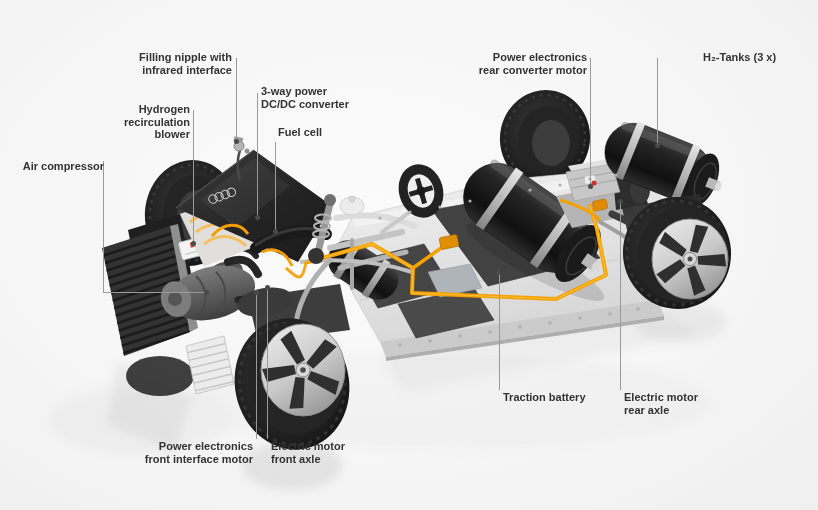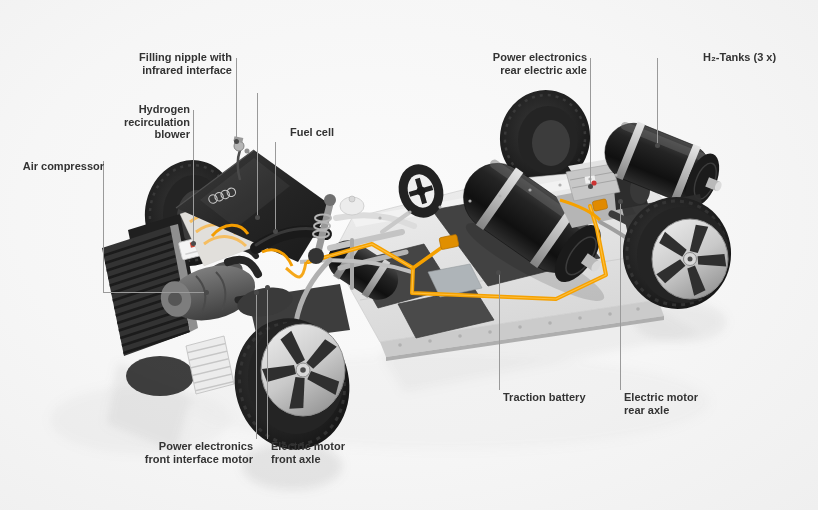--- a/index.html
+++ b/index.html
@@ -396,28 +396,32 @@
     <div>Hydrogen</div>
     <div>recirculation</div>
     <div>blower</div>
   </div>
 
   <div class="lbl r" style="left:232px;top:51px;">
     <div>Filling nipple with</div>
     <div>infrared interface</div>
   </div>
 
-
-  <div class="lbl" style="left:290px;top:126px;">
+  <div class="lbl" style="left:261px;top:85px;">
+    <div>3-way power</div>
+    <div>DC/DC converter</div>
+  </div>
+
+  <div class="lbl" style="left:278px;top:126px;">
     <span>Fuel cell</span>
   </div>
 
   <div class="lbl r" style="left:587px;top:51px;">
     <div>Power electronics</div>
-    <div>rear electric axle</div>
+    <div>rear converter motor</div>
   </div>
 
   <div class="lbl" style="left:662px;top:51px;padding-left:41px;">
     <span>H₂-Tanks (3 x)</span>
   </div>
 
   <div class="lbl" style="left:503px;top:391px;">
     <span>Traction battery</span>
   </div>
 

